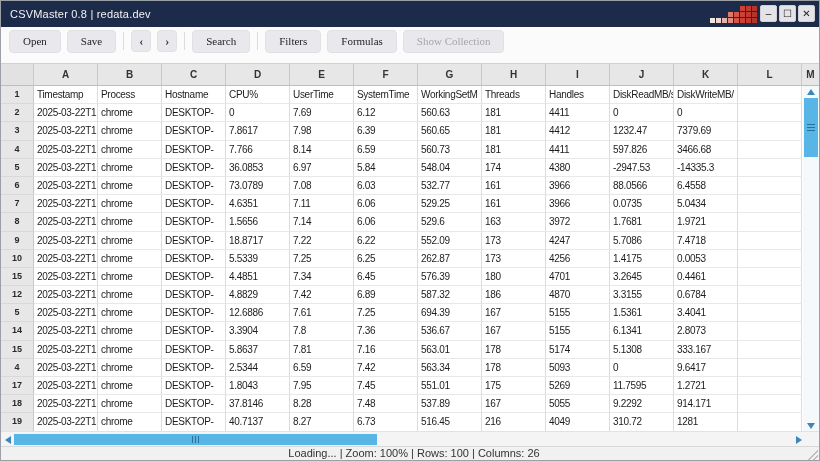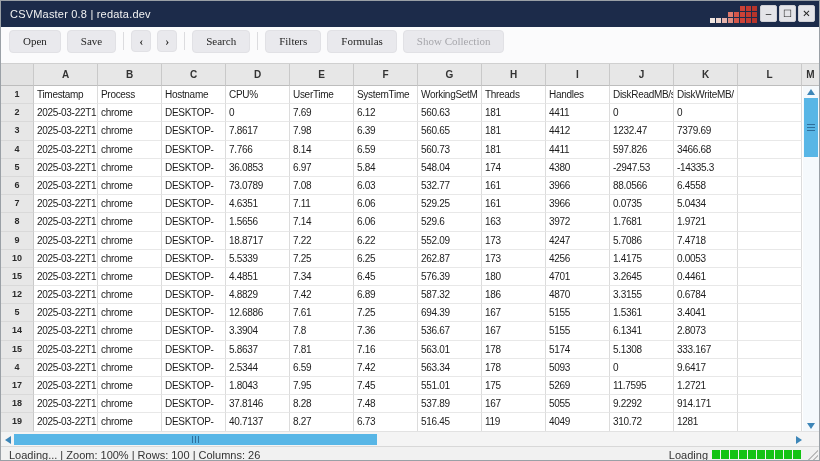--- a/index.html
+++ b/index.html
@@ -59,21 +59,21 @@
   .harrow{position:absolute;top:0;width:12px;height:15px;display:flex;align-items:center;justify-content:center;}
   .tri-left{width:0;height:0;border-top:4px solid transparent;border-bottom:4px solid transparent;
     border-right:6px solid #3d86b8;}
   .tri-right{width:0;height:0;border-top:4px solid transparent;border-bottom:4px solid transparent;
     border-left:6px solid #3d86b8;}
   .hthumb{position:absolute;left:13px;top:2px;width:363px;height:11px;background:var(--accent,#58b6e6);
     display:flex;justify-content:center;align-items:center;gap:2px;}
   .hthumb i{display:block;width:1px;height:7px;background:#2e6f9c;}
   
   .statusbar{position:absolute;top:445px;left:0;width:100%;height:16px;background:#f1f1f1;
-    border-top:1px solid #d8d8d8;display:flex;align-items:center;font-size:11px;color:#333;}
+    border-top:1px solid #d8d8d8;display:flex;align-items:center;font-size:11px;color:#333;flex-direction:column;}
   .status-left{padding-left:8px;white-space:nowrap;}
   .status-right{margin-left:auto;display:flex;align-items:center;gap:4px;padding-right:18px;}
   .pblocks{display:flex;gap:1px;}
   .pblock{width:8px;height:9px;background:var(--progress-green,#12c312);display:inline-block;}
   .resize-grip{position:absolute;right:1px;bottom:1px;width:12px;height:12px;
     background:repeating-linear-gradient(135deg,transparent 0 2px,#bdbdbd 2px 3.5px);
     clip-path:polygon(100% 0,100% 100%,0 100%);}
 </style>
 </head>
 <body>
@@ -425,21 +425,21 @@
         </div>
         <div class="grow">
           <div class="rnum">19</div>
           <div class="cell">2025-03-22T1</div>
           <div class="cell">chrome</div>
           <div class="cell">DESKTOP-</div>
           <div class="cell">40.7137</div>
           <div class="cell">8.27</div>
           <div class="cell">6.73</div>
           <div class="cell">516.45</div>
-          <div class="cell">119</div>
+          <div class="cell">216</div>
           <div class="cell">4049</div>
           <div class="cell">310.72</div>
           <div class="cell">1281</div>
           <div class="cell"></div>
         </div>
       </div>
 
     <div class="vscroll">
       <div class="varrow" style="top:0;">
           <span class="tri-up"></span>

